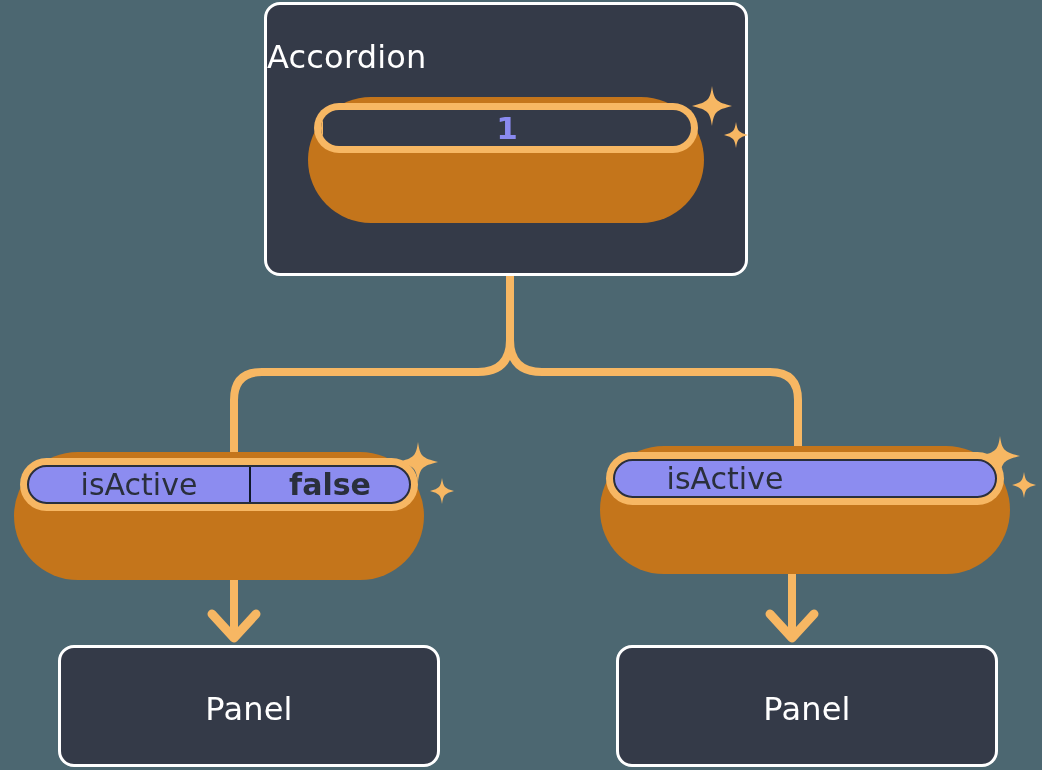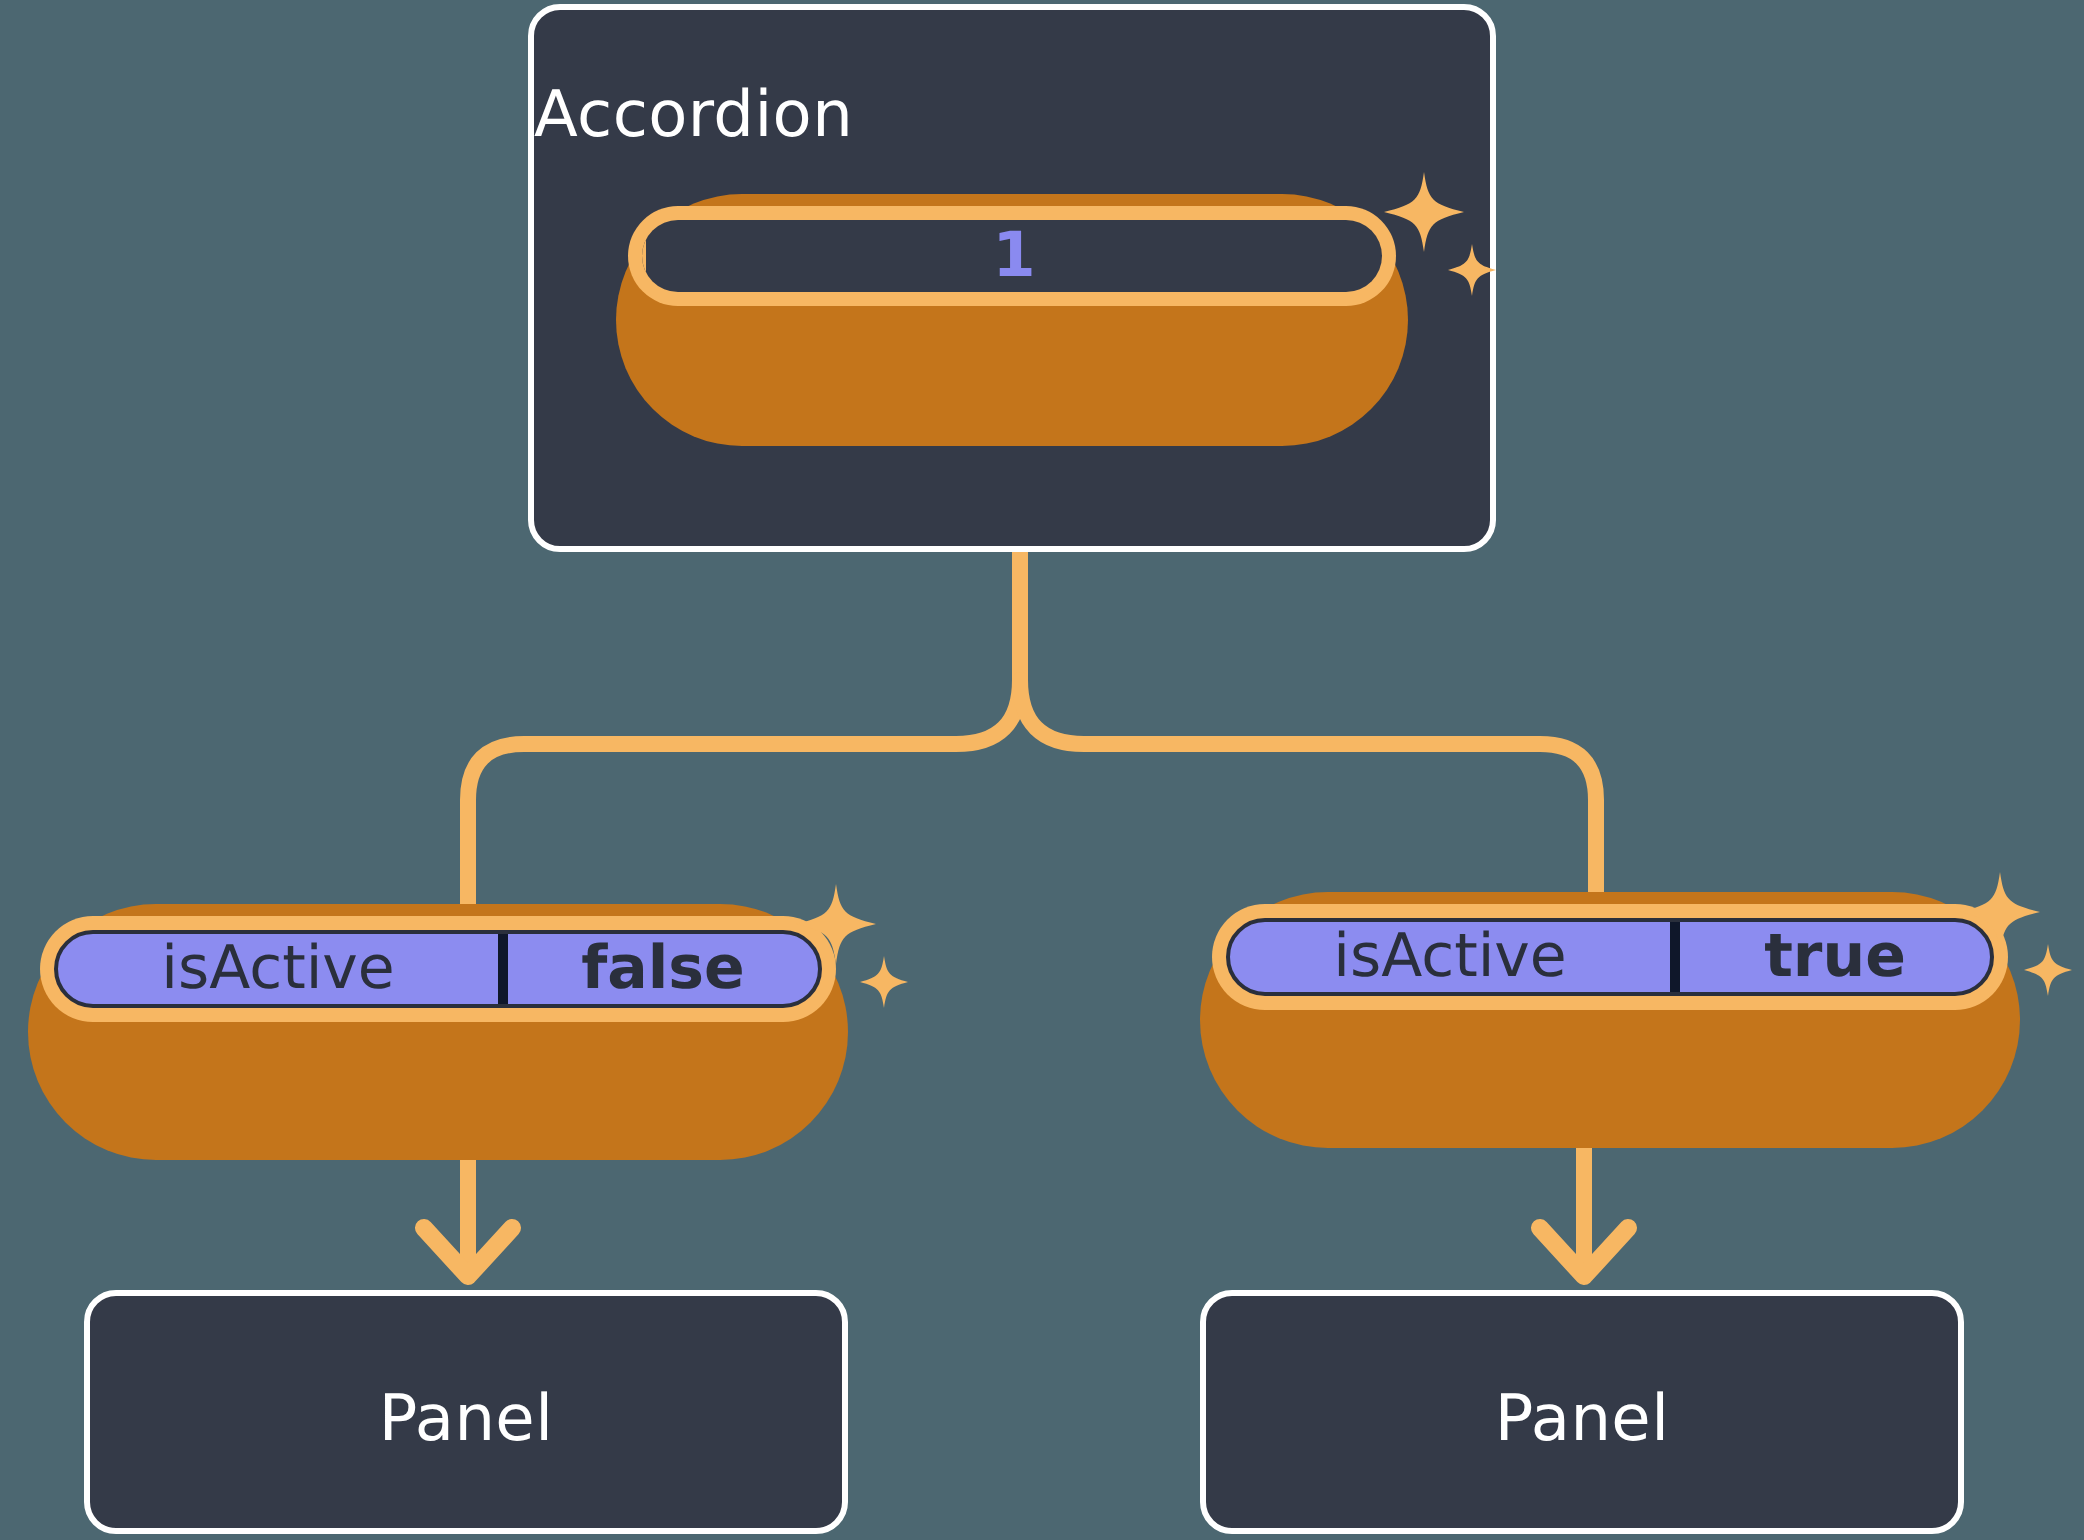--- a/index.html
+++ b/index.html
@@ -48,20 +48,21 @@
     left: 264px;
     top: 2px;
     width: 484px;
     height: 274px;
   }
   #accordion-box .comp-title { top: 33px; }
 
   .panel-box {
     width: 382px;
     height: 122px;
+    margin-left: 16px;
   }
   #panel-left  { left: 42px;  top: 645px; }
   #panel-right { left: 600px; top: 645px; }
   .panel-box .comp-title {
     top: 0;
     bottom: 0;
     height: 122px;
     display: flex;
     align-items: center;
     justify-content: center;
@@ -123,21 +124,21 @@
   }
   .pill-purple .pill-key {
     color: #2a2f3c;
     font-size: 30px;
     font-weight: 400;
   }
   .pill-purple .pill-val {
     color: #2a2f3c;
     font-size: 30px;
     font-weight: 700;
-    border-left: 5px solid #0f172a;
+    border-left: 2px solid #0f172a;
   }
 
   
   #pill-accordion { left: 308px; top: 97px; }
   #pill-accordion .pill-outer { width: 396px; height: 126px; }
   #pill-accordion .pill-inner { height: 100%; }
   #pill-accordion .pill-key { width: 238px; }
   #pill-accordion .pill-val { flex: 1; }
 
   #pill-left  { left: 14px;  top: 452px; }
@@ -215,21 +216,20 @@
   <svg class="sparkles" id="sparkles-left" width="64" height="72" viewBox="0 0 64 72">
     <path d="M24 2 C26 16 28 18 44 22 C28 26 26 28 24 42 C22 28 20 26 4 22 C20 18 22 16 24 2 Z" fill="#f7b763"></path>
     <path d="M48 38 C49.4 47 50.6 48.4 60 51 C50.6 53.6 49.4 55 48 64 C46.6 55 45.4 53.6 36 51 C45.4 48.4 46.6 47 48 38 Z" fill="#f7b763"></path>
   </svg>
 
   <div id="pill-right" class="pill-wrap pill-purple pill-state">
     <div class="pill-outer">
       <div class="pill-mid">
         <div class="pill-inner">
           <div class="pill-key">isActive</div>
-          <div class="pill-val">true</div>
         </div>
       </div>
     </div>
   </div>
 
   <svg class="sparkles" id="sparkles-right" width="64" height="72" viewBox="0 0 64 72">
     <path d="M24 2 C26 16 28 18 44 22 C28 26 26 28 24 42 C22 28 20 26 4 22 C20 18 22 16 24 2 Z" fill="#f7b763"></path>
     <path d="M48 38 C49.4 47 50.6 48.4 60 51 C50.6 53.6 49.4 55 48 64 C46.6 55 45.4 53.6 36 51 C45.4 48.4 46.6 47 48 38 Z" fill="#f7b763"></path>
   </svg>
 

